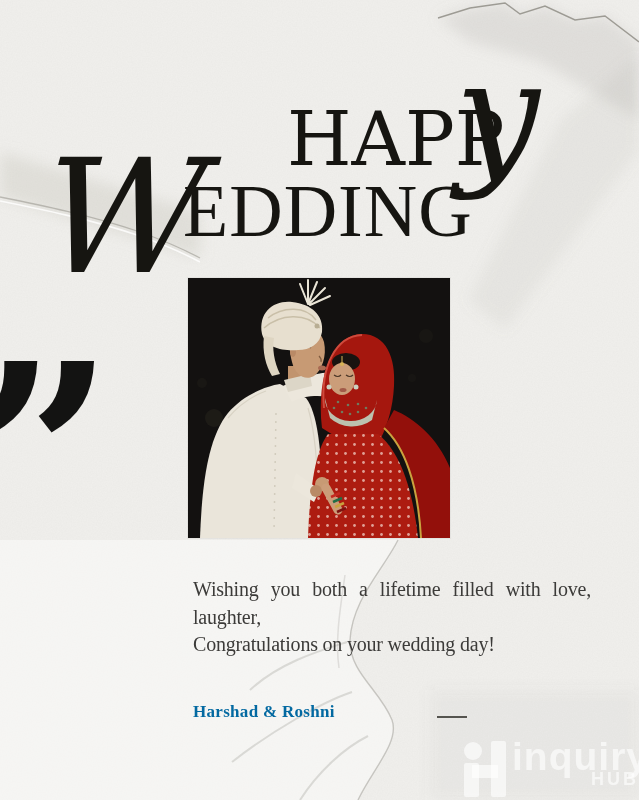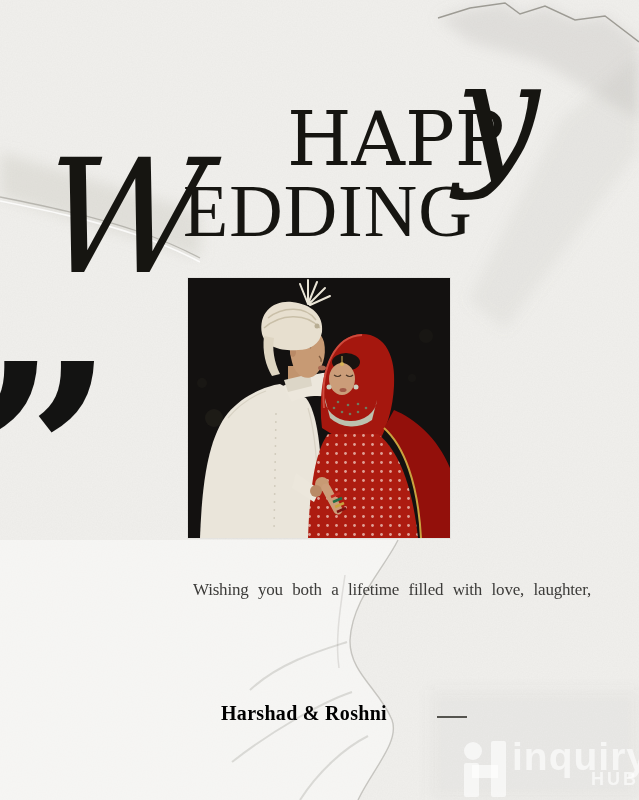--- a/index.html
+++ b/index.html
@@ -16,25 +16,25 @@
 
   
   .photo{position:absolute;left:188px;top:278px;width:262px;height:260px;margin:0;z-index:2;box-shadow:0 0 0 1px rgba(0,0,0,0.04);}
   .photo svg{display:block;width:100%;height:100%;}
 
   
   .quote{position:absolute;left:-30px;top:300px;z-index:2;font-family:"DejaVu Serif",serif;font-weight:700;font-size:250px;line-height:1;color:#131312;}
 
   
   .message{position:absolute;left:193px;top:576px;width:398px;z-index:3;color:#3c3b39;}
-  .message .line{display:block;font-size:17px;letter-spacing:-0.2px;line-height:27.5px;}
+  .message .line{display:block;font-size:20px;letter-spacing:-0.2px;line-height:27.5px;}
   .message .just{text-align:justify;text-align-last:justify;}
   .message .last{text-align:left;}
 
-  .signature{position:absolute;left:193px;top:702px;z-index:3;font-weight:700;font-size:20px;letter-spacing:0.3px;color:#000000;margin-left:28px;}
+  .signature{position:absolute;left:193px;top:702px;z-index:3;font-weight:700;font-size:17px;letter-spacing:0.3px;color:#0369a1;}
   .dash{position:absolute;left:437px;top:716px;width:30px;height:2px;background:#55544f;z-index:3;}
 
   
   .logo{position:absolute;left:462px;top:737px;width:177px;height:62px;z-index:4;color:rgba(255,255,255,0.62);display:flex;align-items:flex-start;}
   .logo-icon{width:46px;height:56px;flex:0 0 auto;margin-top:4px;}
   .logo-text{position:relative;margin-left:4px;font-family:"Liberation Sans",sans-serif;font-weight:700;}
   .logo-name{font-size:39px;line-height:1.05;letter-spacing:1px;}
   .logo-sub{display:block;text-align:right;font-size:18px;letter-spacing:3px;margin-top:-9px;padding-right:10px;}
 </style>
 </head>
@@ -149,20 +149,21 @@
           <line x1="149" y1="234" x2="158" y2="230" stroke="#7e1210"></line>
         </g>
       </g>
     </svg>
   </figure>
 
   <div class="quote" style="top:330px;">”</div>
 
   <div class="message">
     <span class="line just">Wishing you both a lifetime filled with love, laughter,</span>
+    <span class="line last">Congratulations on your wedding day!</span>
   </div>
 
   <div class="signature">Harshad &amp; Roshni</div>
   <div class="dash"></div>
 
   <div class="logo">
     <svg class="logo-icon" viewBox="0 0 46 56">
       <g fill="rgba(255,255,255,0.62)">
         <circle cx="11" cy="10" r="9"></circle>
         <rect x="2" y="22" width="15" height="34" rx="2"></rect>

